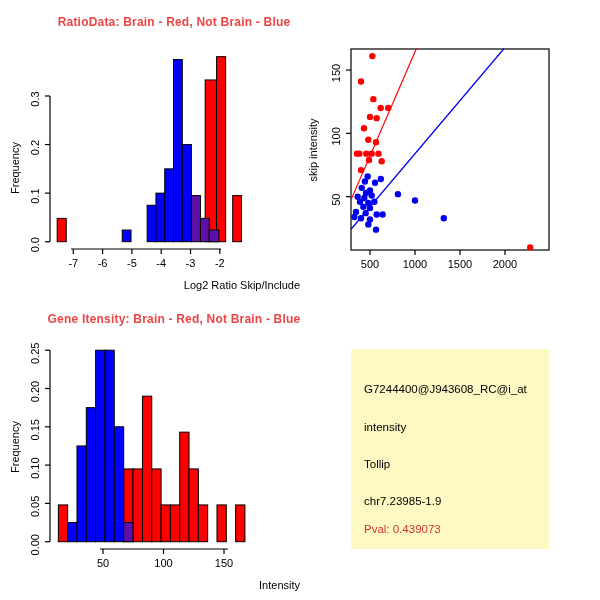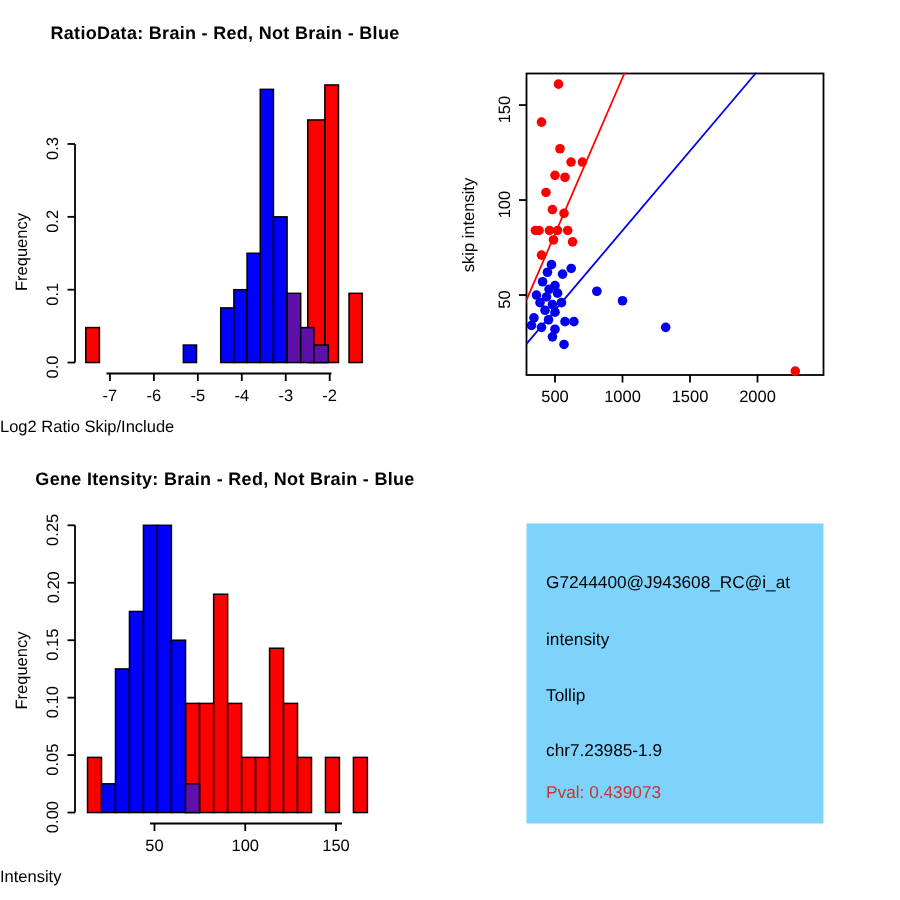--- a/index.html
+++ b/index.html
@@ -3,22 +3,22 @@
 <meta charset="utf-8">
 <style>
   html,body{margin:0;padding:0;background:#ffffff;overflow:hidden;}
   .canvas{position:relative;width:600px;height:600px;background:#ffffff;
           font-family:"Liberation Sans",sans-serif;}
   svg{position:absolute;overflow:visible;}
   #p1{left:0;top:0;}
   #p2{left:300px;top:0;}
   #p3{left:0;top:300px;}
   .title{position:absolute;width:300px;text-align:center;font-weight:bold;
-         font-size:12px;color:#000000;letter-spacing:0.2px;}
-  .axlab{position:absolute;width:300px;text-align:left;font-size:11px;color:#000;}
+         font-size:12px;color:#ef4444;letter-spacing:0.2px;margin-left:24px;}
+  .axlab{position:absolute;width:300px;text-align:right;font-size:11px;color:#000;}
   .ylab{position:absolute;width:200px;height:16px;text-align:center;font-size:11px;
         color:#000;transform:rotate(-90deg);}
   #info-panel{position:absolute;left:351px;top:349px;width:198px;height:200px;}
   .info-line{position:absolute;left:13px;font-size:11.5px;color:#000;white-space:nowrap;}
 </style>
 </head>
 <body>
 
 <div class="canvas">
 
@@ -169,21 +169,21 @@
   <div class="title" style="left:0;top:15px">RatioData: Brain - Red, Not Brain - Blue</div>
   <div class="axlab" style="left:0;top:279px">Log2 Ratio Skip/Include</div>
   <div class="ylab" style="left:-83px;top:160px">Frequency</div>
 
   <div class="ylab" style="left:215px;top:142px">skip intensity</div>
 
   <div class="title" style="left:0;top:312px">Gene Itensity: Brain - Red, Not Brain - Blue</div>
   <div class="axlab" style="left:0;top:579px">Intensity</div>
   <div class="ylab" style="left:-83px;top:439px">Frequency</div>
 
-  <div id="info-panel" style="background: #7dd3fc;">
+  <div id="info-panel" style="background: #fef9c3;">
     <div class="info-line" style="top:34px">G7244400@J943608_RC@i_at</div>
     <div class="info-line" style="top:72px">intensity</div>
     <div class="info-line" style="top:109px">Tollip</div>
     <div class="info-line" style="top:146px">chr7.23985-1.9</div>
     <div class="info-line" style="top: 174px; color: rgb(204, 51, 51);">Pval: 0.439073</div>
   </div>
 
 </div>
 
 </body></html>

